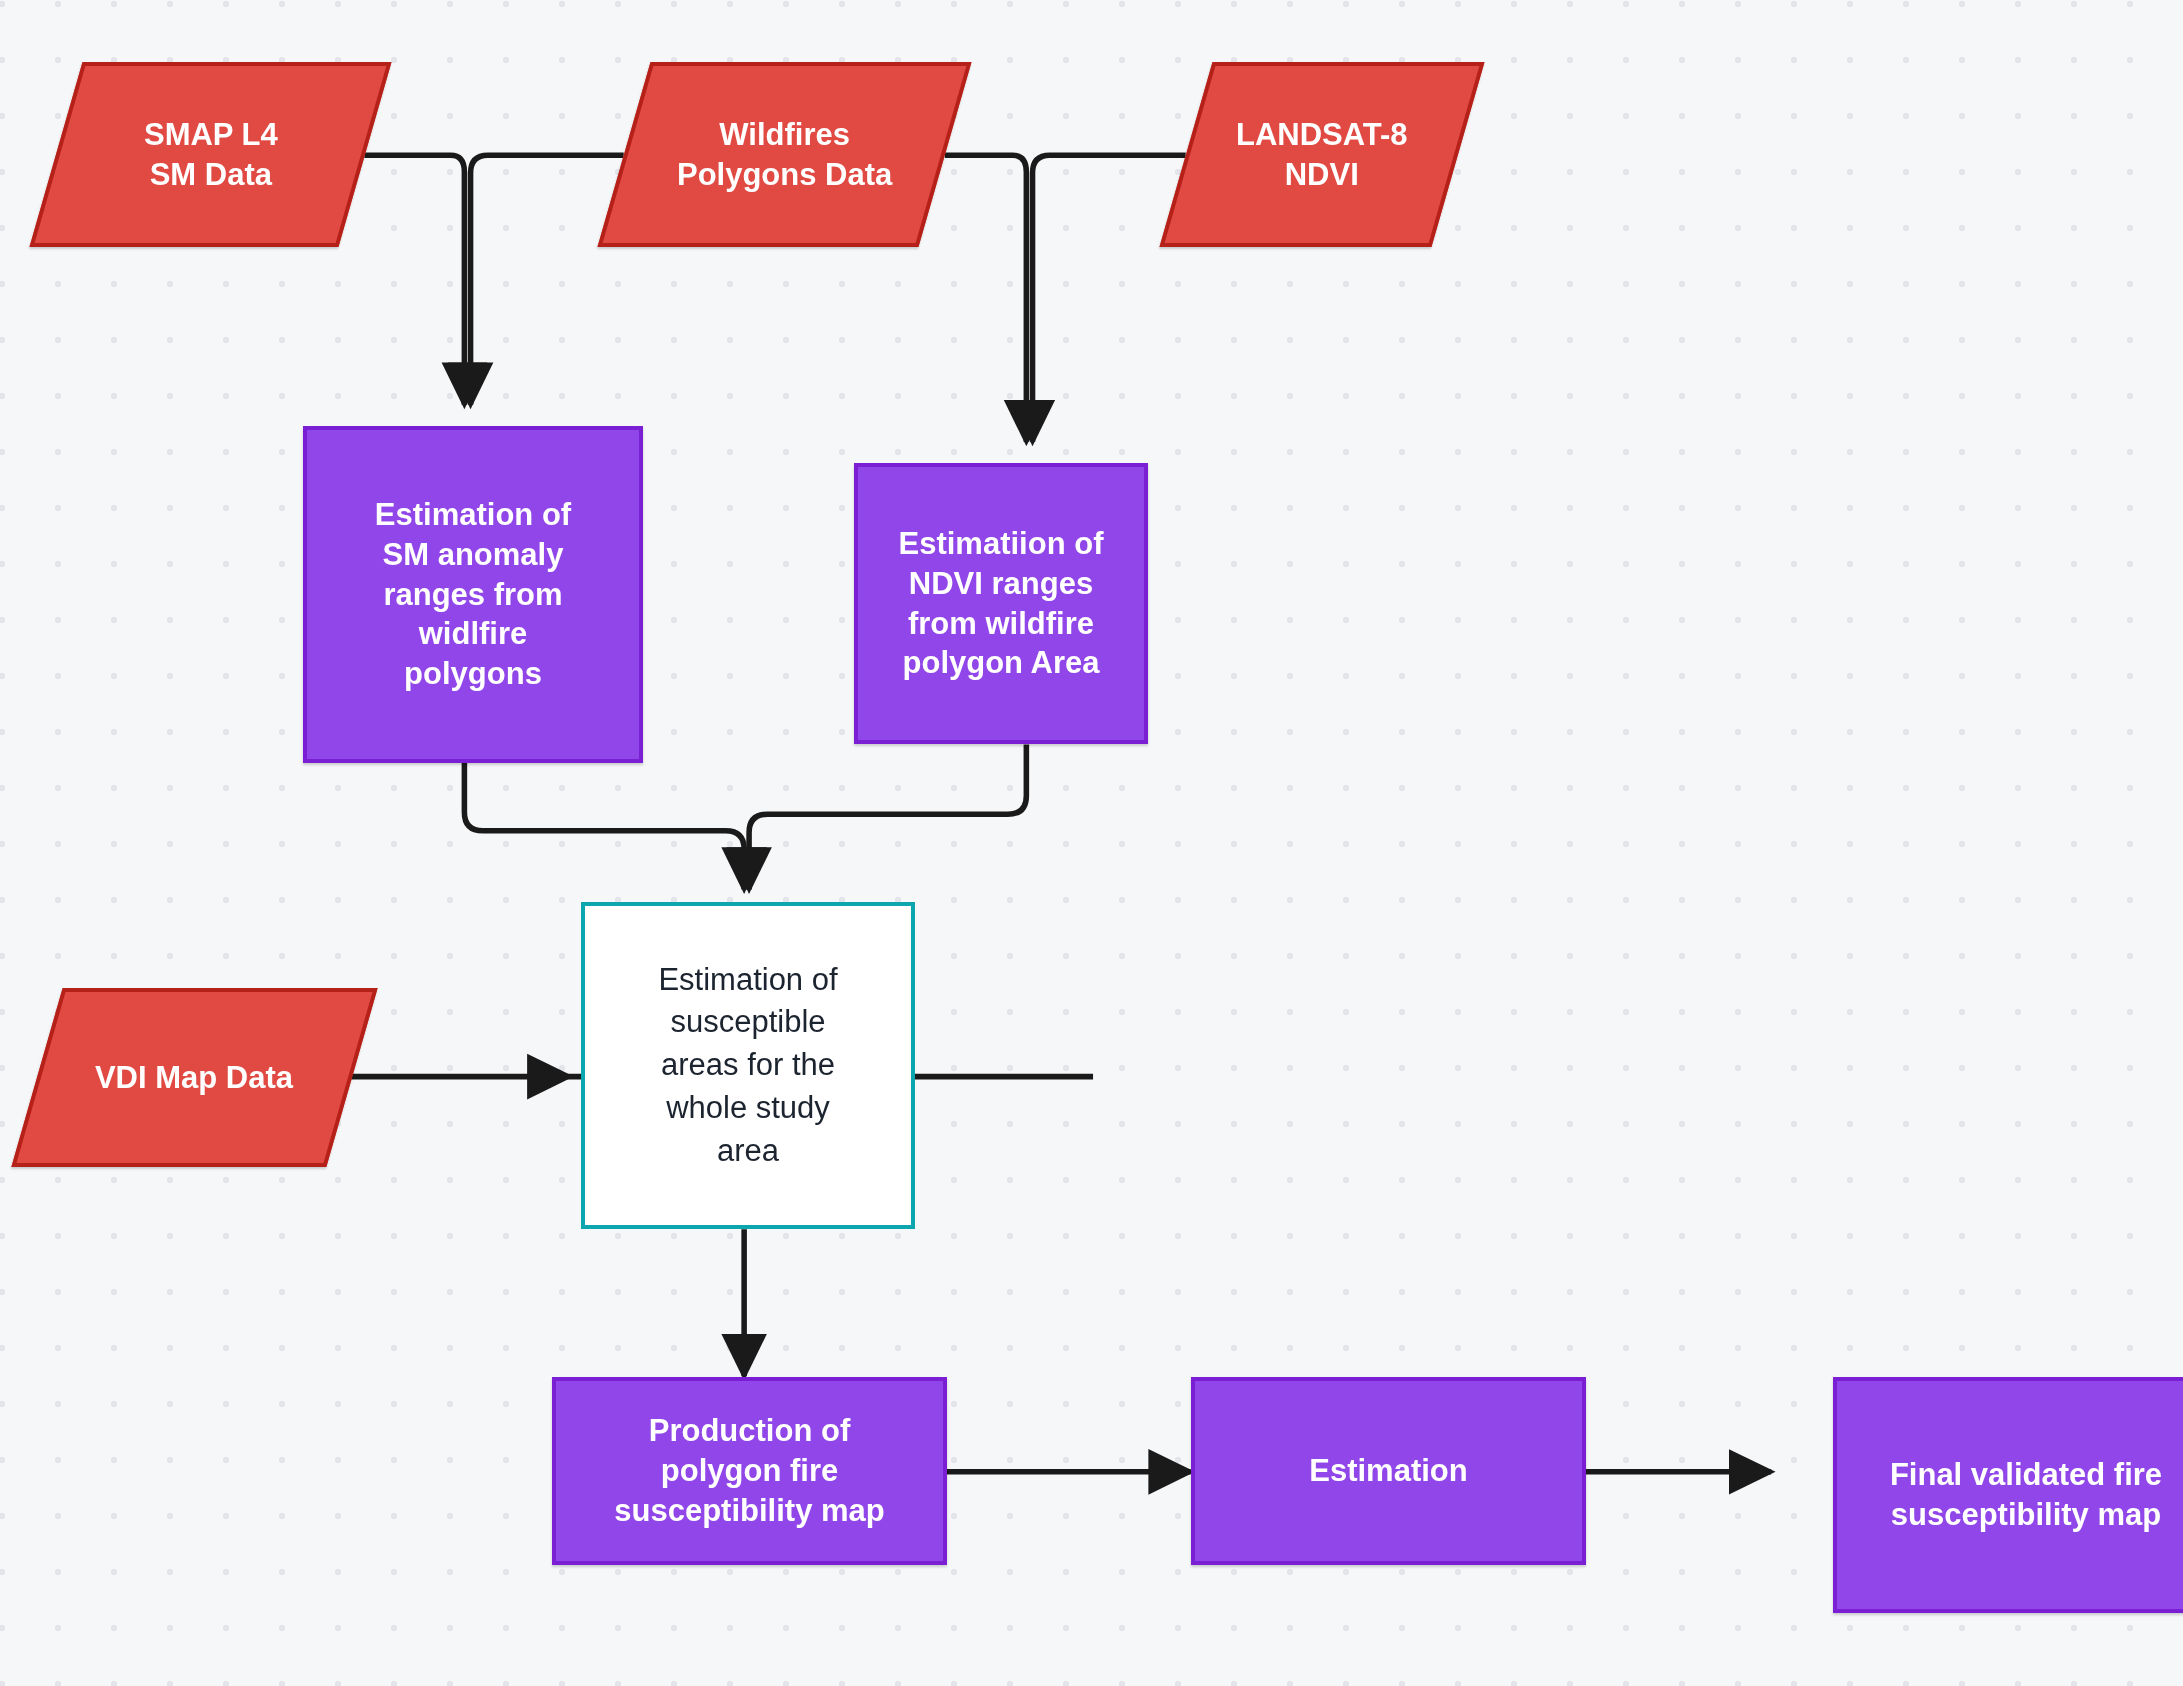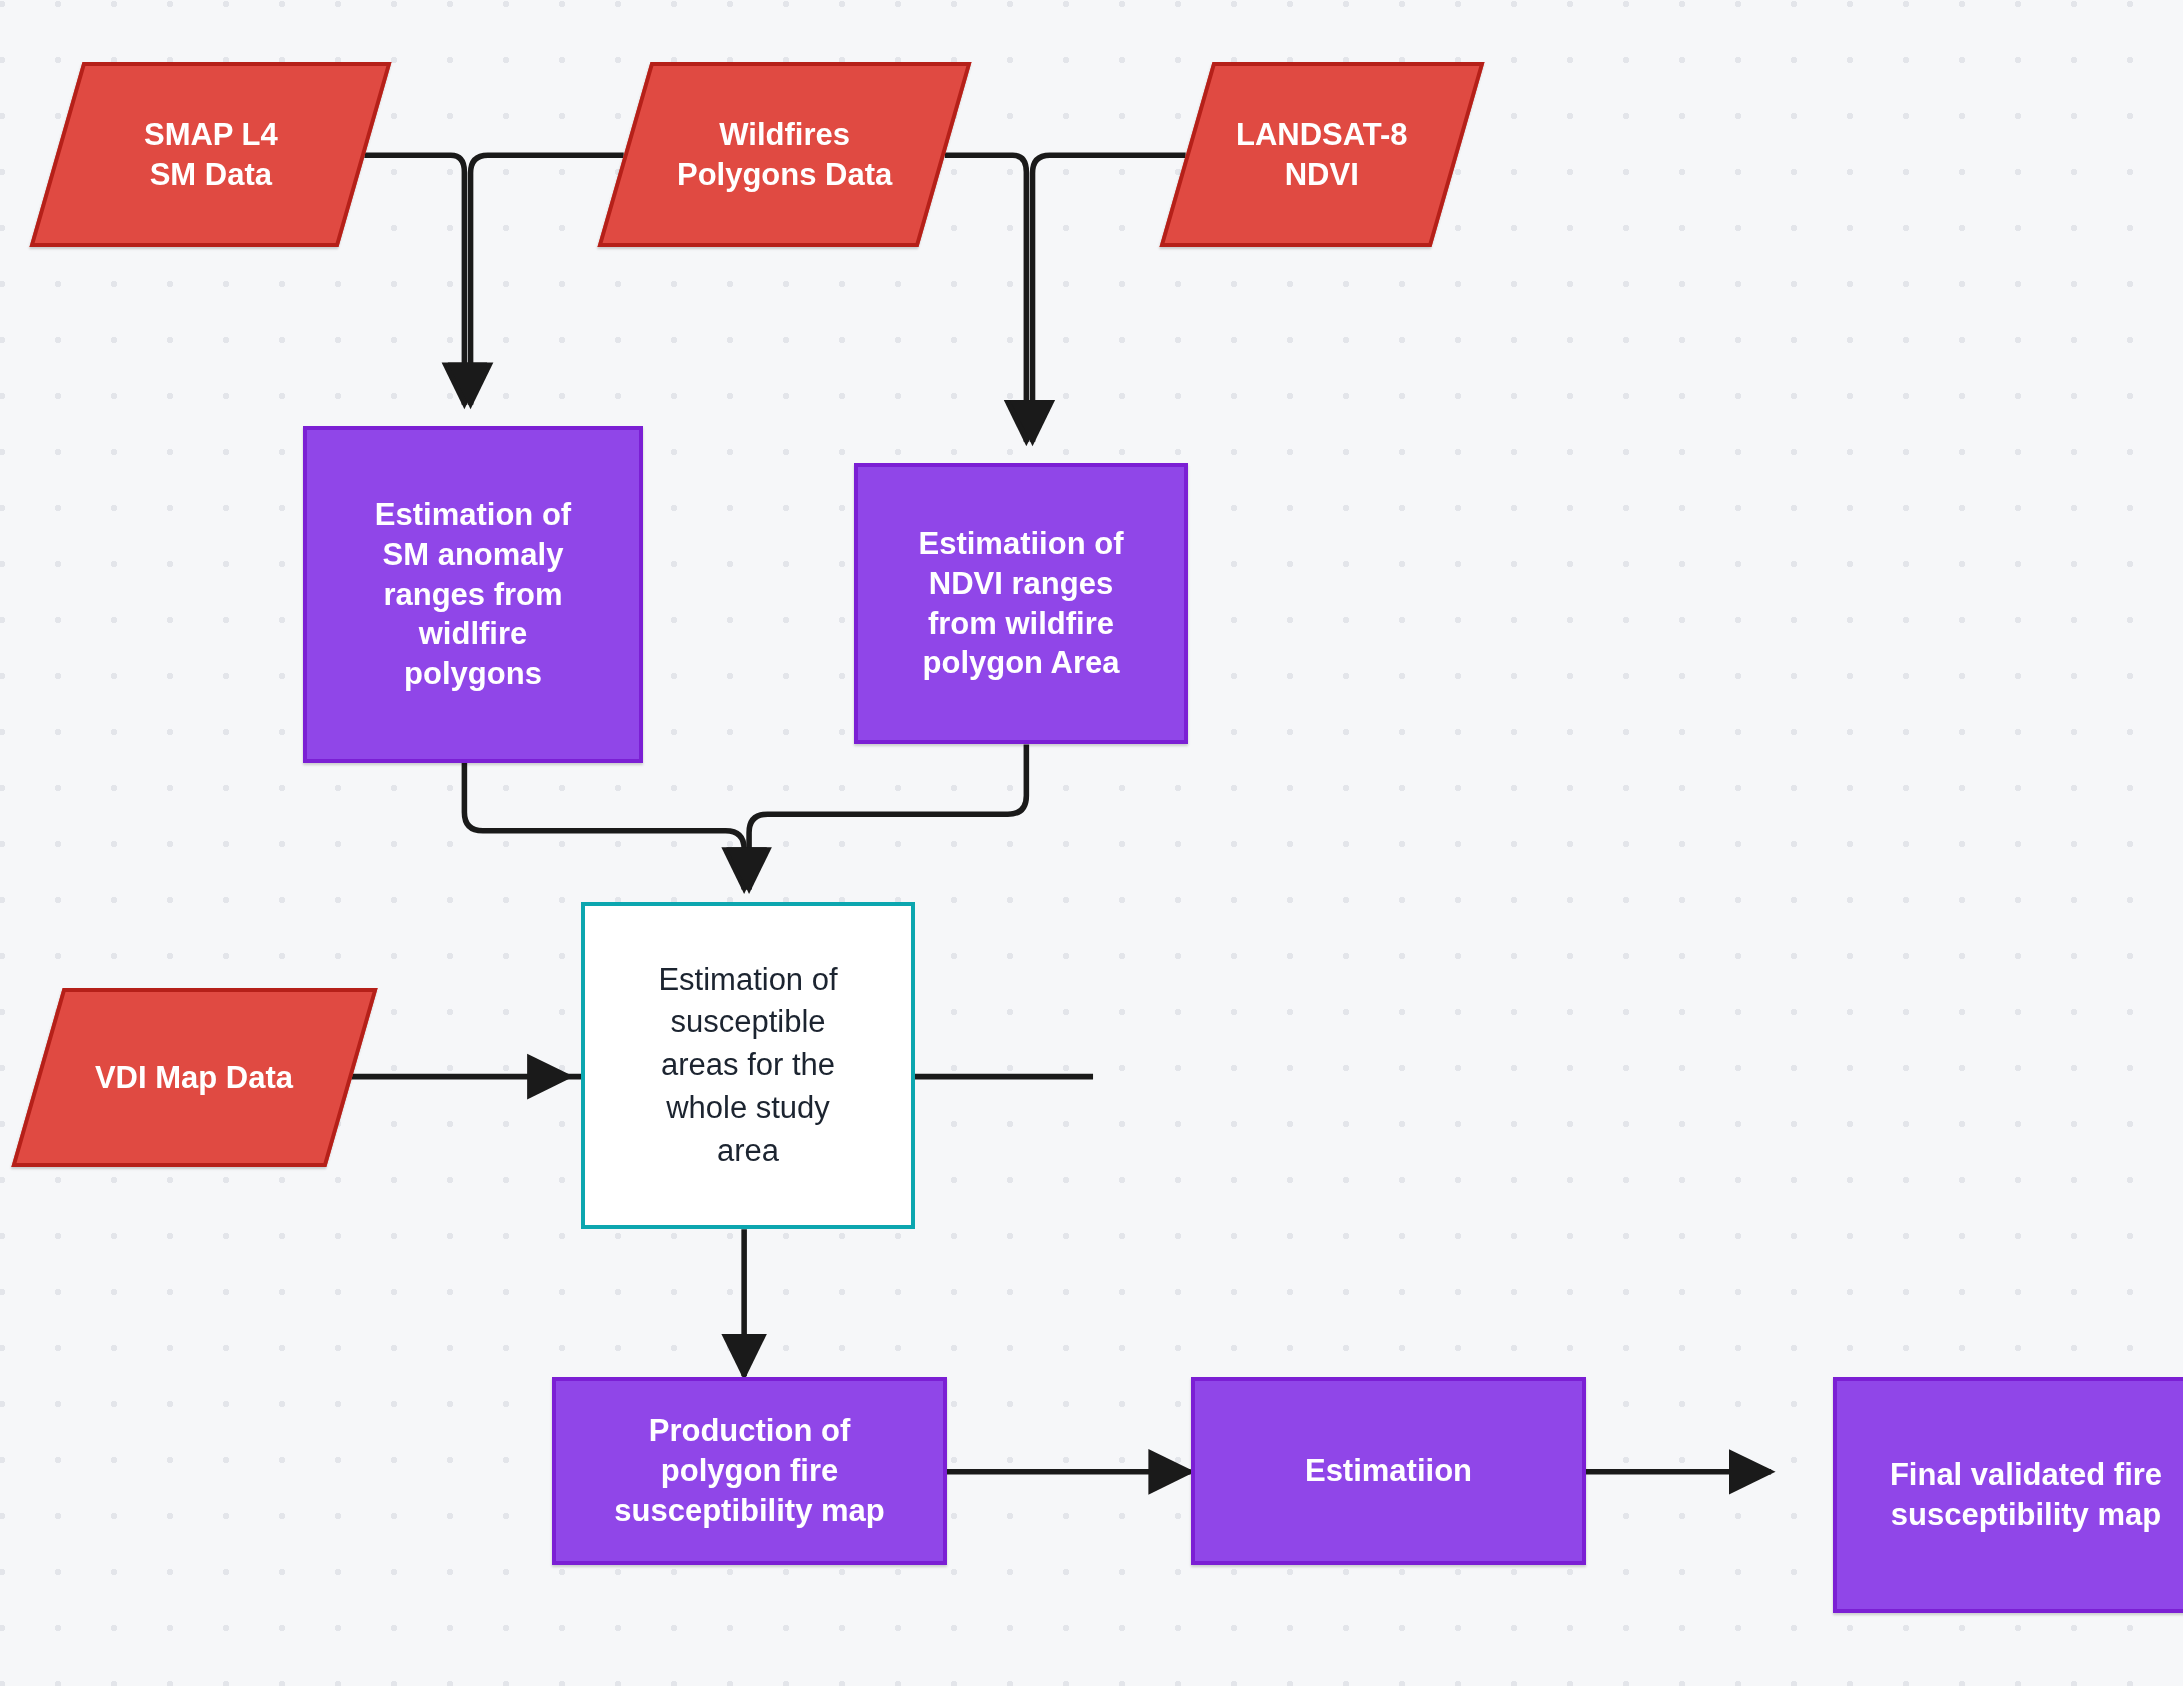--- a/index.html
+++ b/index.html
@@ -132,21 +132,21 @@
   </div>
 
   <div class="node proc-node" style="left:303px; top:426px; width:340px; height:337px;">
     <span class="label">Estimation of
 SM anomaly
 ranges from
 widlfire
 polygons</span>
   </div>
 
-  <div class="node proc-node" style="left:854px; top:463px; width:334px; height:281px;">
+  <div class="node proc-node" style="left:854px; top:463px; width:294px; height:281px;">
     <span class="label">Estimatiion of
 NDVI ranges
 from wildfire
 polygon Area</span>
   </div>
 
   <div class="node data-node" style="left:37px; top:988px; width:315px; height:179px;">
     <span class="label">VDI Map Data</span>
   </div>
 
@@ -158,21 +158,21 @@
 area</span>
   </div>
 
   <div class="node proc-node" style="left:552px; top:1377px; width:395px; height:188px;">
     <span class="label">Production of
 polygon fire
 susceptibility map</span>
   </div>
 
   <div class="node proc-node" style="left:1191px; top:1377px; width:395px; height:188px;">
-    <span class="label">Estimatiion</span>
+    <span class="label">Estimation</span>
   </div>
 
   <div class="node proc-node" style="left:1833px; top:1377px; width:386px; height:236px;">
     <span class="label">Final validated fire
 susceptibility map</span>
   </div>
 
 </div>
 
 

